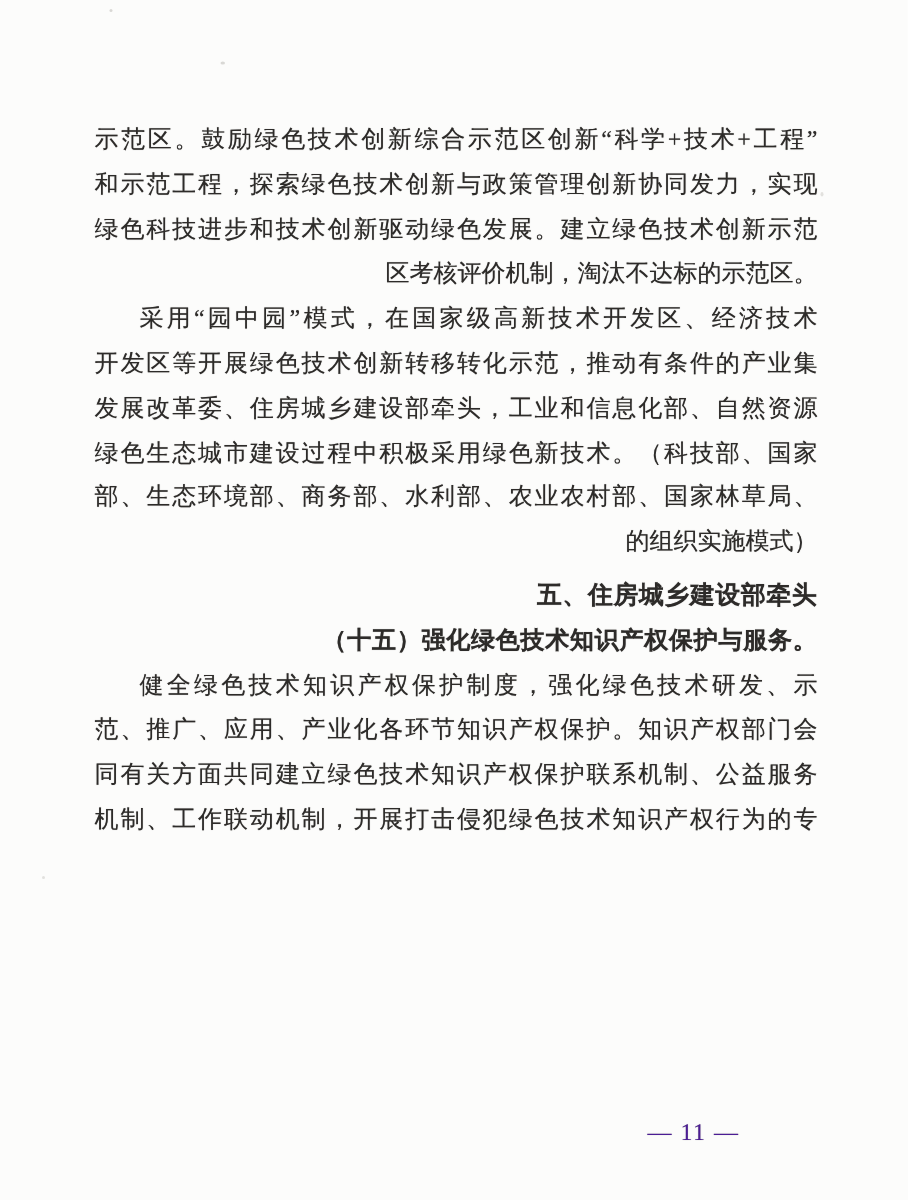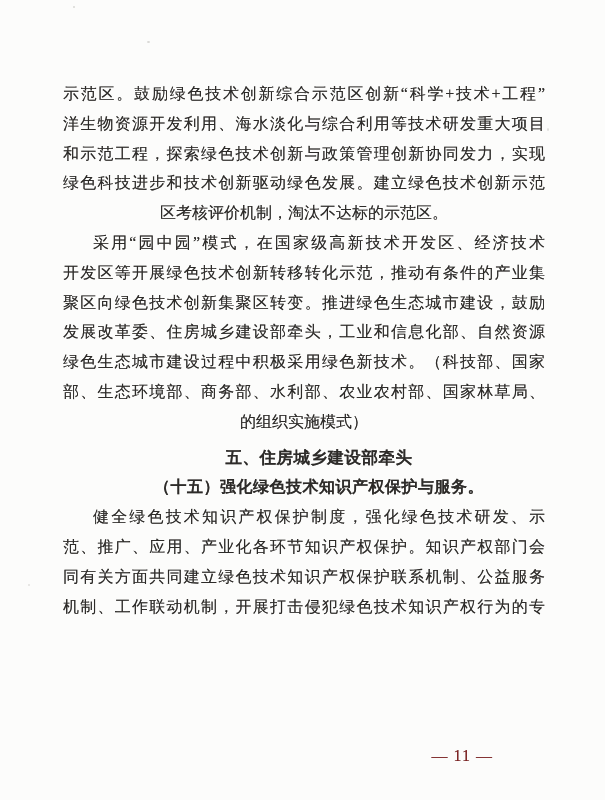--- a/index.html
+++ b/index.html
@@ -19,21 +19,21 @@
     left: 63px;
     top: 79px;
     width: 482px;
     color: #2d2b29;
   }
   .line {
     height: 29.8px;
     line-height: 29.8px;
     font-size: 16px;
     white-space: nowrap;
-    text-align: center;
+    text-align: right;
     text-shadow: 0 0 0.5px rgba(40,38,36,0.55);
   }
   .line.justify {
     white-space: normal;
     text-align: justify;
     text-align-last: justify;
   }
   .line.indent {
     text-indent: 30px;
   }
@@ -49,21 +49,21 @@
   }
   .line.space-before {
     margin-top: 6px;
   }
   .page-number {
     position: absolute;
     top: 747px;
     right: 112px;
     font-size: 16px;
     letter-spacing: 1px;
-    color: #7f1d1d;
+    color: #4c1d95;
     text-shadow: 0 0 0.5px rgba(40,38,36,0.5);
   }
   .speckle {
     position: absolute;
     border-radius: 50%;
     background: #d9d8d5;
   }
   .speckle.s1 { left: 147px; top: 41px; width: 3px; height: 2px; }
   .speckle.s2 { left: 73px;  top: 6px;  width: 2px; height: 2px; }
   .speckle.s3 { left: 547px; top: 128px; width: 2px; height: 3px; background:#e2e1de; }
@@ -73,27 +73,25 @@
 <body>
 
 <div class="page">
   <div class="speckle s1"></div>
   <div class="speckle s2"></div>
   <div class="speckle s3"></div>
   <div class="speckle s4"></div>
 
   <div class="text-block" id="text-block">
       <div class="line justify">示范区。鼓励绿色技术创新综合示范区创新“科学+技术+工程”</div>
-      <div class="line justify">洋生物资源开发利用、海水淡化与综合利用等技术研发重大项目</div>
       <div class="line justify">和示范工程，探索绿色技术创新与政策管理创新协同发力，实现</div>
       <div class="line justify">绿色科技进步和技术创新驱动绿色发展。建立绿色技术创新示范</div>
       <div class="line">区考核评价机制，淘汰不达标的示范区。</div>
       <div class="line justify indent">采用“园中园”模式，在国家级高新技术开发区、经济技术</div>
       <div class="line justify">开发区等开展绿色技术创新转移转化示范，推动有条件的产业集</div>
-      <div class="line justify">聚区向绿色技术创新集聚区转变。推进绿色生态城市建设，鼓励</div>
       <div class="line justify">发展改革委、住房城乡建设部牵头，工业和信息化部、自然资源</div>
       <div class="line justify">绿色生态城市建设过程中积极采用绿色新技术。（科技部、国家</div>
       <div class="line justify">部、生态环境部、商务部、水利部、农业农村部、国家林草局、</div>
       <div class="line">的组织实施模式）</div>
       <div class="line indent bold space-before">五、住房城乡建设部牵头</div>
       <div class="line indent semibold">（十五）强化绿色技术知识产权保护与服务。</div>
       <div class="line justify indent">健全绿色技术知识产权保护制度，强化绿色技术研发、示</div>
       <div class="line justify">范、推广、应用、产业化各环节知识产权保护。知识产权部门会</div>
       <div class="line justify">同有关方面共同建立绿色技术知识产权保护联系机制、公益服务</div>
       <div class="line justify">机制、工作联动机制，开展打击侵犯绿色技术知识产权行为的专</div>

